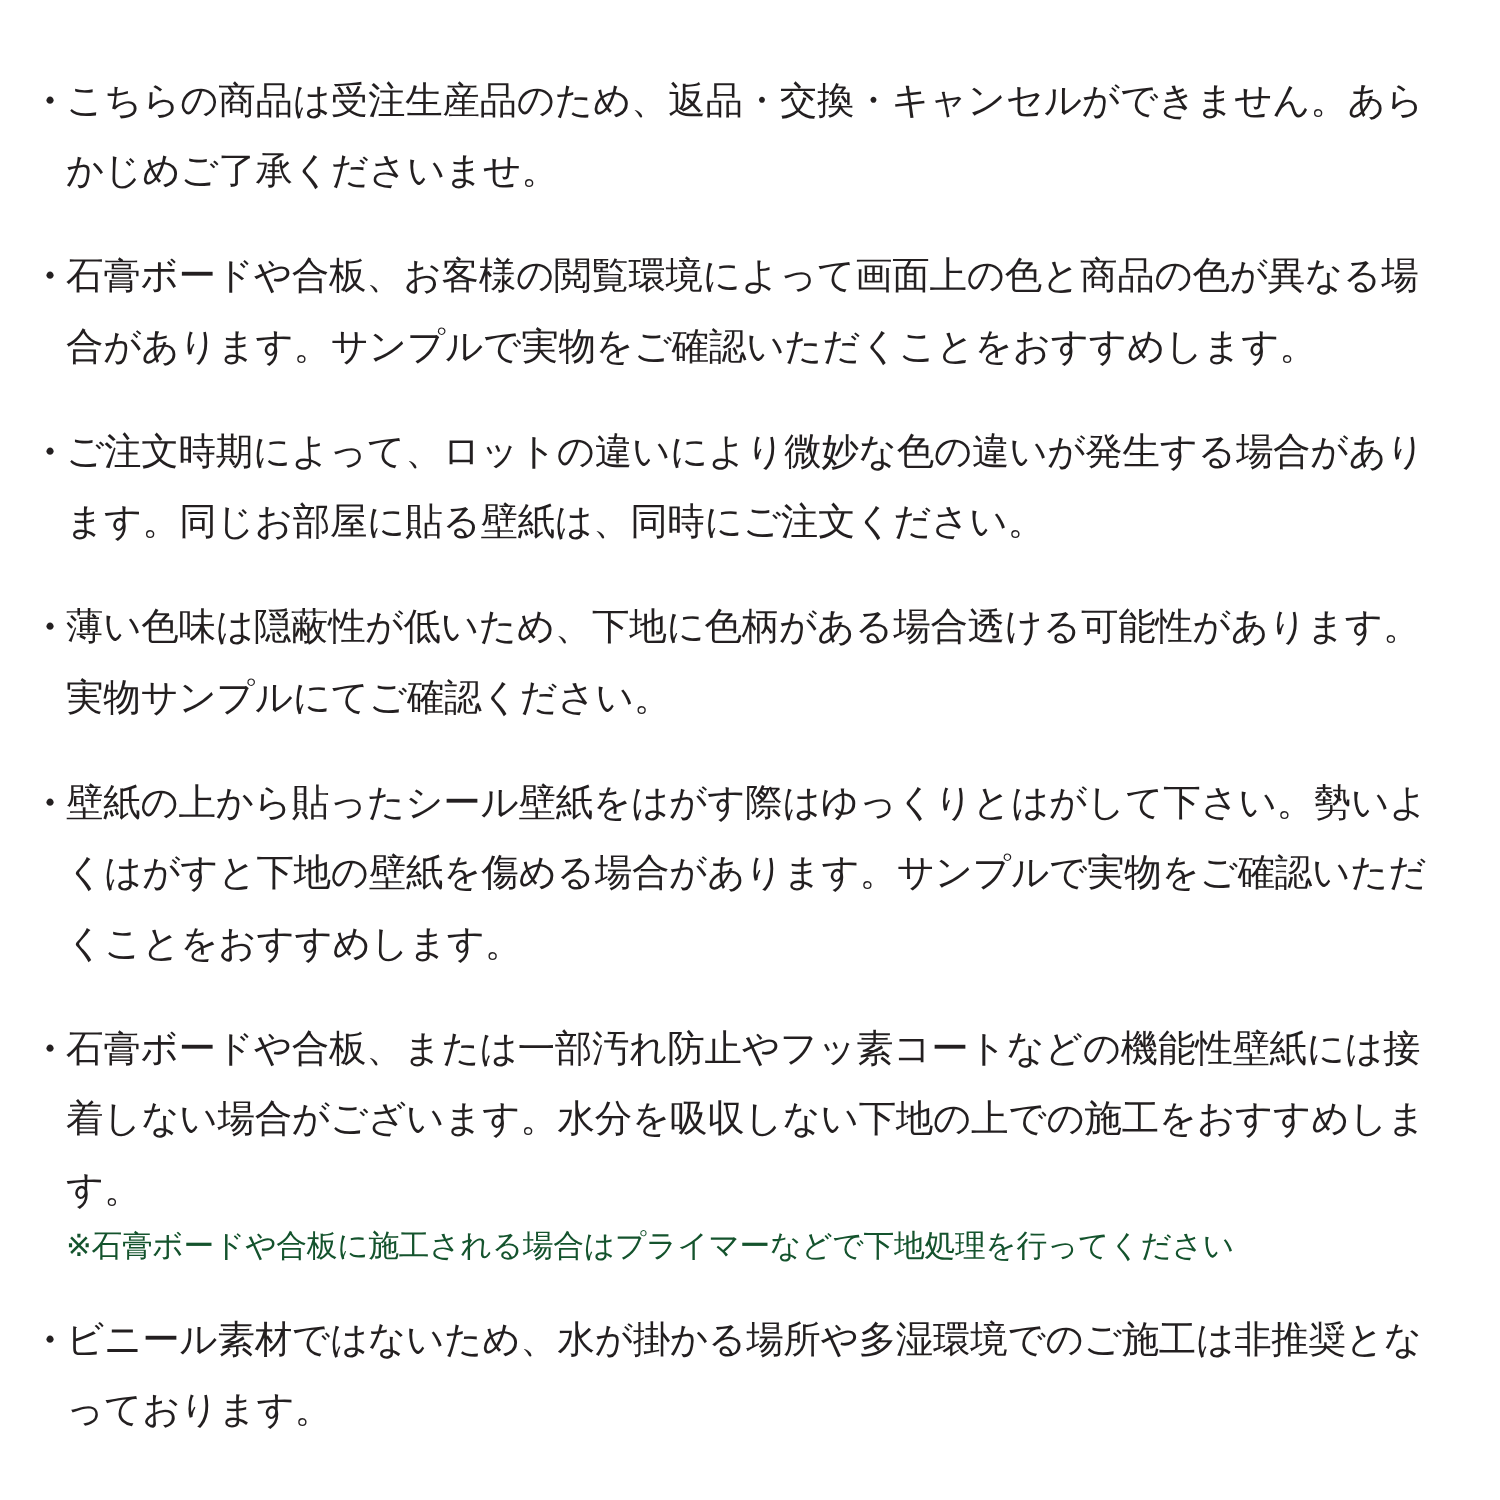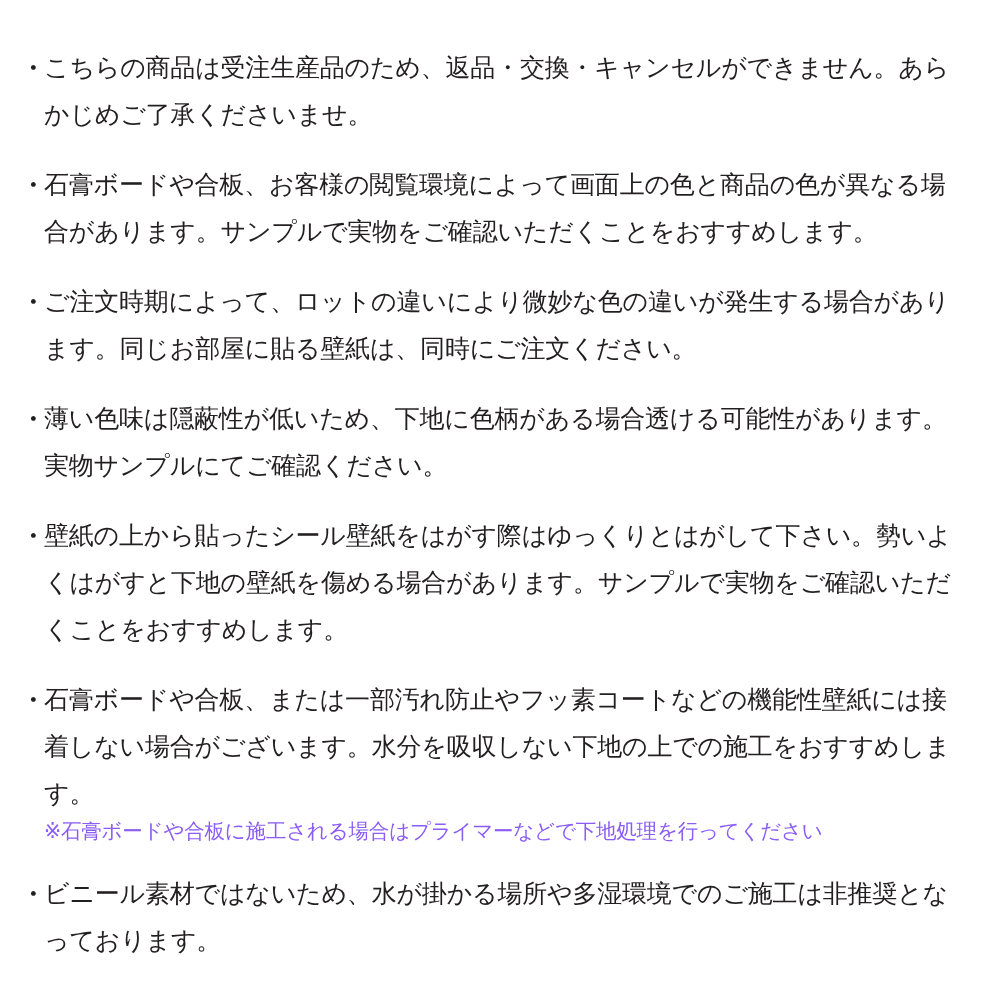--- a/index.html
+++ b/index.html
@@ -50,21 +50,21 @@
     line-height: 47px;
     letter-spacing: -0.2px;
     color: #231f20;
     text-align: left;
     word-break: break-all;
   }
   .item-note {
     font-size: 20.5px;
     line-height: 32px;
     letter-spacing: -0.2px;
-    color: #8b5cf6;
+    color: #14532d;
     margin-top: -2px;
     word-break: break-all;
   }
 </style>
 </head>
 <body>
 
 <div class="page">
   <ul class="notice-list">
 

